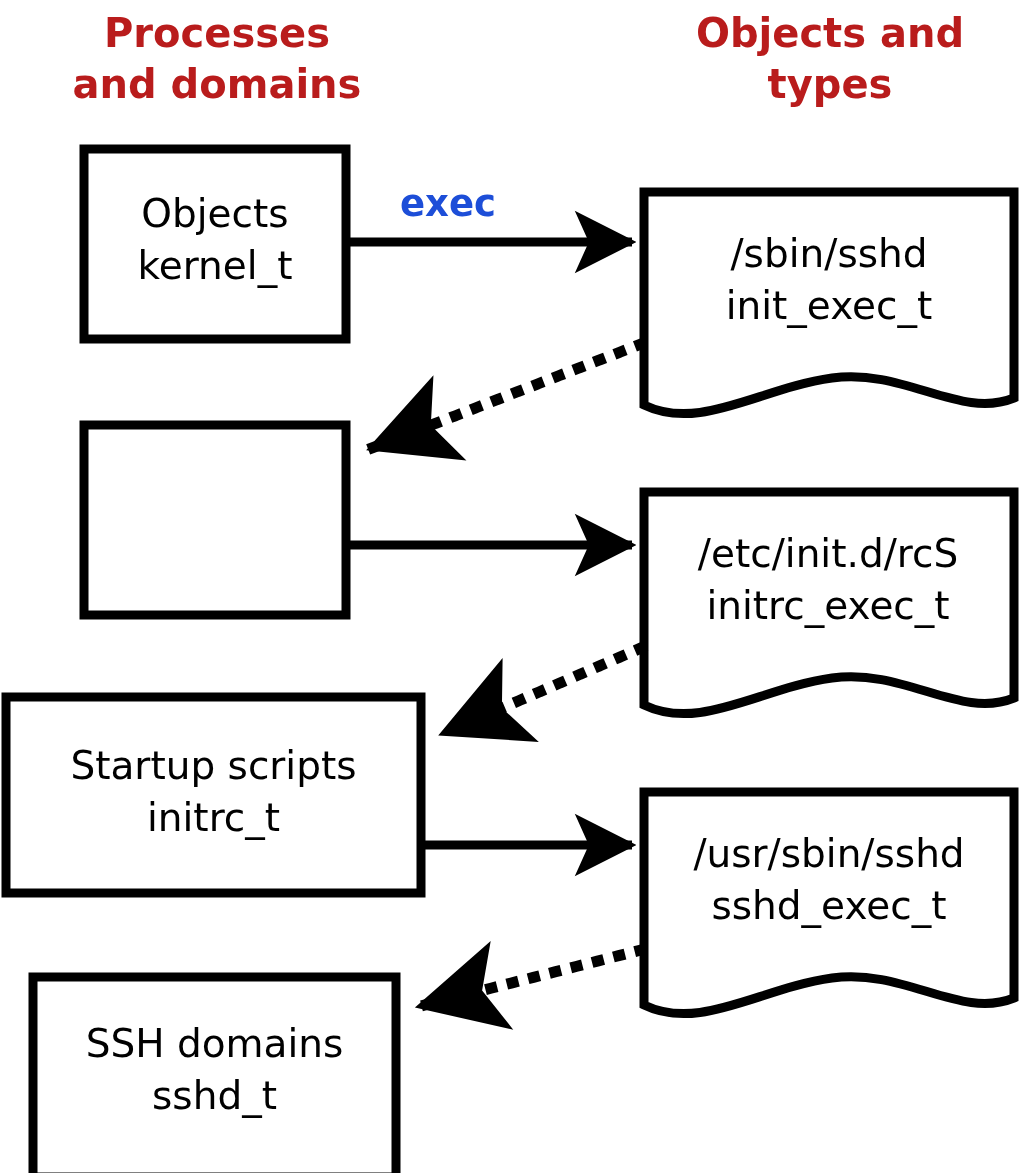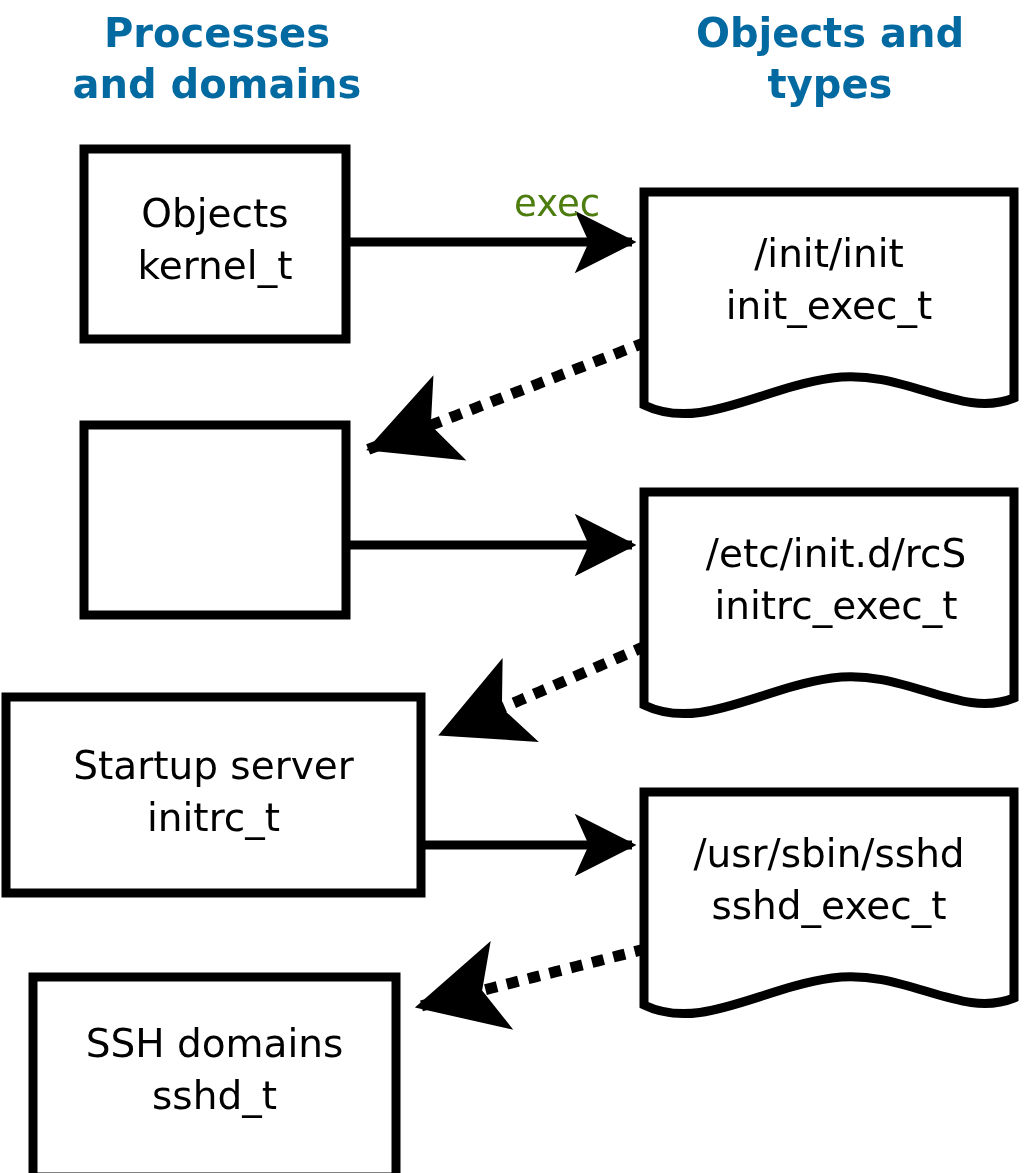--- a/index.html
+++ b/index.html
@@ -24,38 +24,38 @@
     width: 1024px;
     height: 1173px;
   }
   .col-title {
     font-family: "DejaVu Sans", sans-serif;
     font-weight: bold;
     font-size: 40px;
     line-height: 51px;
     text-align: center;
     white-space: pre-line;
-    color: #0369a1;
+    color: #b91c1c;
   }
   .shape-label {
     font-family: "DejaVu Sans", sans-serif;
     font-weight: normal;
     font-size: 39px;
     line-height: 52px;
     text-align: center;
     white-space: pre-line;
     color: #000000;
   }
   .edge-label {
     font-family: "DejaVu Sans", sans-serif;
-    font-weight: normal;
+    font-weight: bold;
     font-size: 37px;
     line-height: 40px;
-    text-align: right;
-    color: #4d7c0f;
+    text-align: left;
+    color: #1d4ed8;
   }
   .abs { position: absolute; }
 </style>
 </head>
 <body>
 
 <div id="canvas">
 
   <svg id="diagram-svg" viewBox="0 0 1024 1173" xmlns="http://www.w3.org/2000/svg">
 
@@ -110,30 +110,30 @@
   <div class="abs col-title" style="left:22px; top:8px; width:390px;">Processes
 and domains</div>
 
   <div class="abs col-title" style="left:636px; top:8px; width:388px;">Objects and
 types</div>
 
   <div class="abs shape-label" style="left:84px; top:188px; width:262px;">Objects
 kernel_t</div>
 
 
-  <div class="abs shape-label" style="left:6px; top:740px; width:415px;">Startup server
+  <div class="abs shape-label" style="left:6px; top:740px; width:415px;">Startup scripts
 initrc_t</div>
 
   <div class="abs shape-label" style="left:33px; top:1018px; width:363px;">SSH domains
 sshd_t</div>
 
-  <div class="abs shape-label" style="left:644px; top:228px; width:370px;">/init/init
+  <div class="abs shape-label" style="left:644px; top:228px; width:370px;">/sbin/sshd
 init_exec_t</div>
 
-  <div class="abs shape-label" style="left:640px; top:528px; width:376px;padding-left:8px;">/etc/init.d/rcS
+  <div class="abs shape-label" style="left:640px; top:528px; width:376px;">/etc/init.d/rcS
 initrc_exec_t</div>
 
   <div class="abs shape-label" style="left:644px; top:828px; width:370px;">/usr/sbin/sshd
 sshd_exec_t</div>
 
   <div class="abs edge-label" style="left:400px; top:184px; width:200px;">exec</div>
 
 </div>
 
 </body></html>

